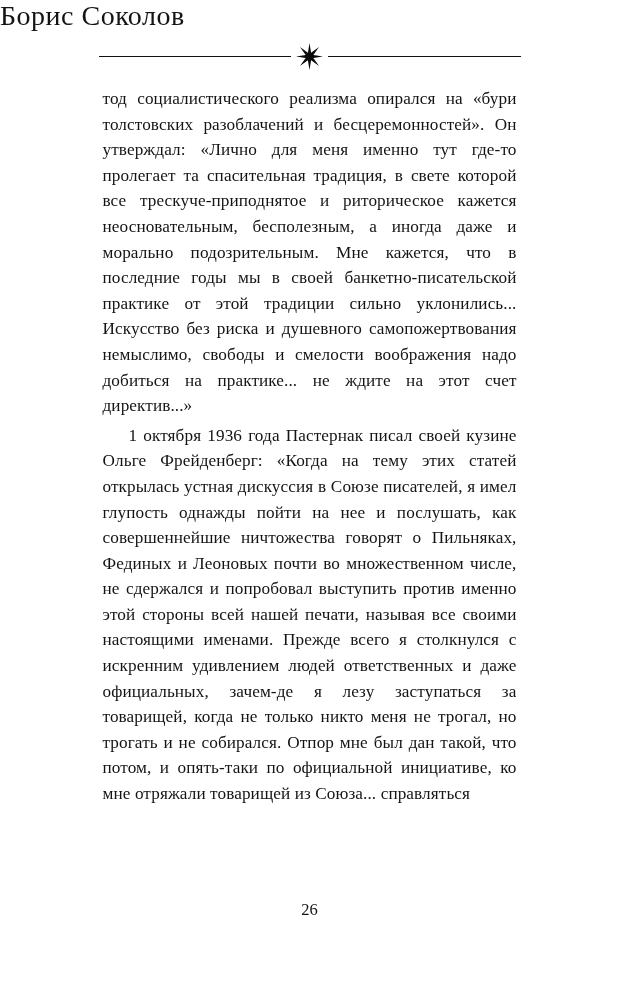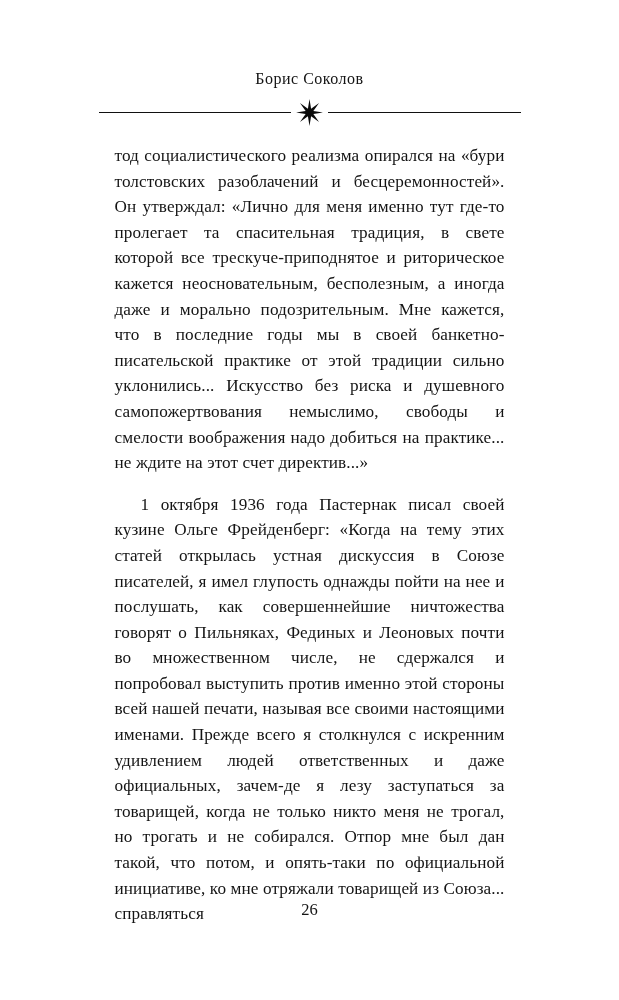--- a/index.html
+++ b/index.html
@@ -11,23 +11,22 @@
     position: relative;
     width: 619px;
     height: 1000px;
     background: #ffffff;
     font-family: "Liberation Serif", "DejaVu Serif", serif;
     color: #141414;
     box-sizing: border-box;
     overflow: hidden;
   }
   .running-header {
-    padding-top: 70px;
-    text-align: center;
-    font-size: 16px;
+    text-align: left;
+    font-size: 28px;
     letter-spacing: 0.5px;
     font-weight: 400;
   }
   .divider {
     width: 422px;
     margin: 9px auto 0 auto;
     height: 30px;
     display: flex;
     align-items: center;
   }
@@ -44,21 +43,21 @@
   }
   .body-text {
     width: 422px;
     margin: 15px auto 0 auto;
     font-size: 17.2px;
     line-height: 25.6px;
     text-align: justify;
     letter-spacing: 0.1px;
   }
   .body-text p {
-    margin: 16px;
+    margin: 4px;
     padding: 0;
     text-indent: 26px;
   }
   .body-text p.continuation {
     text-indent: 0;
   }
   .page-number {
     position: absolute;
     left: 0;
     right: 0;

